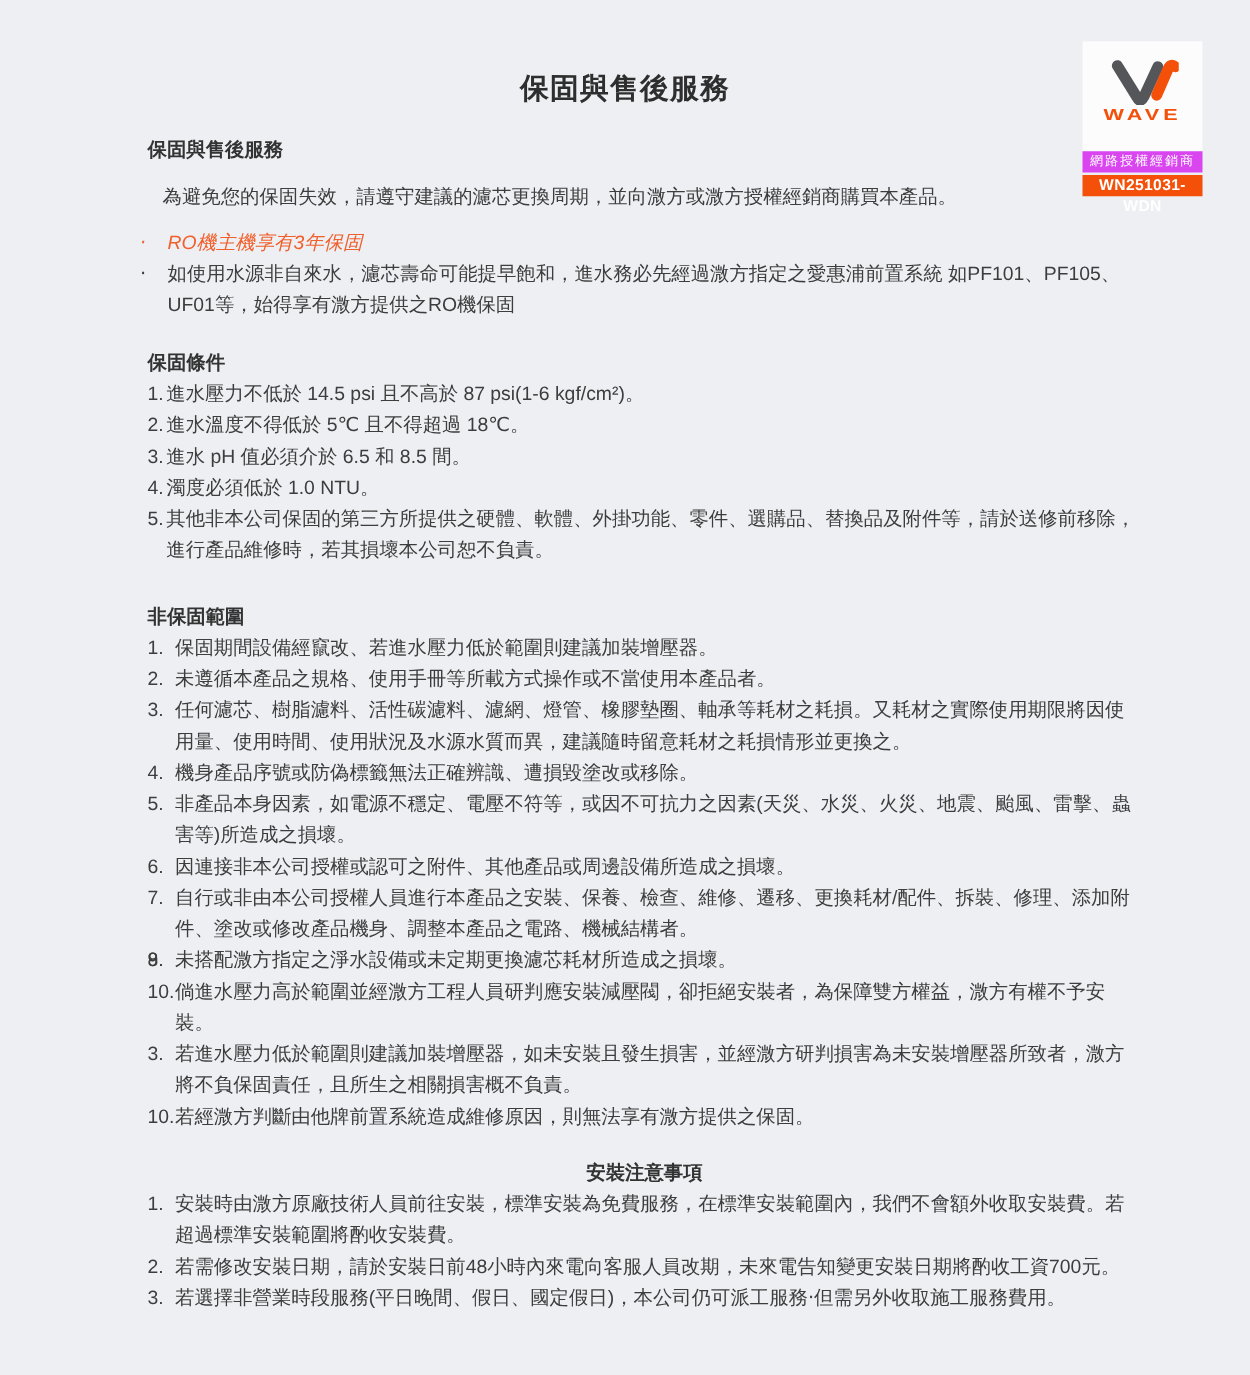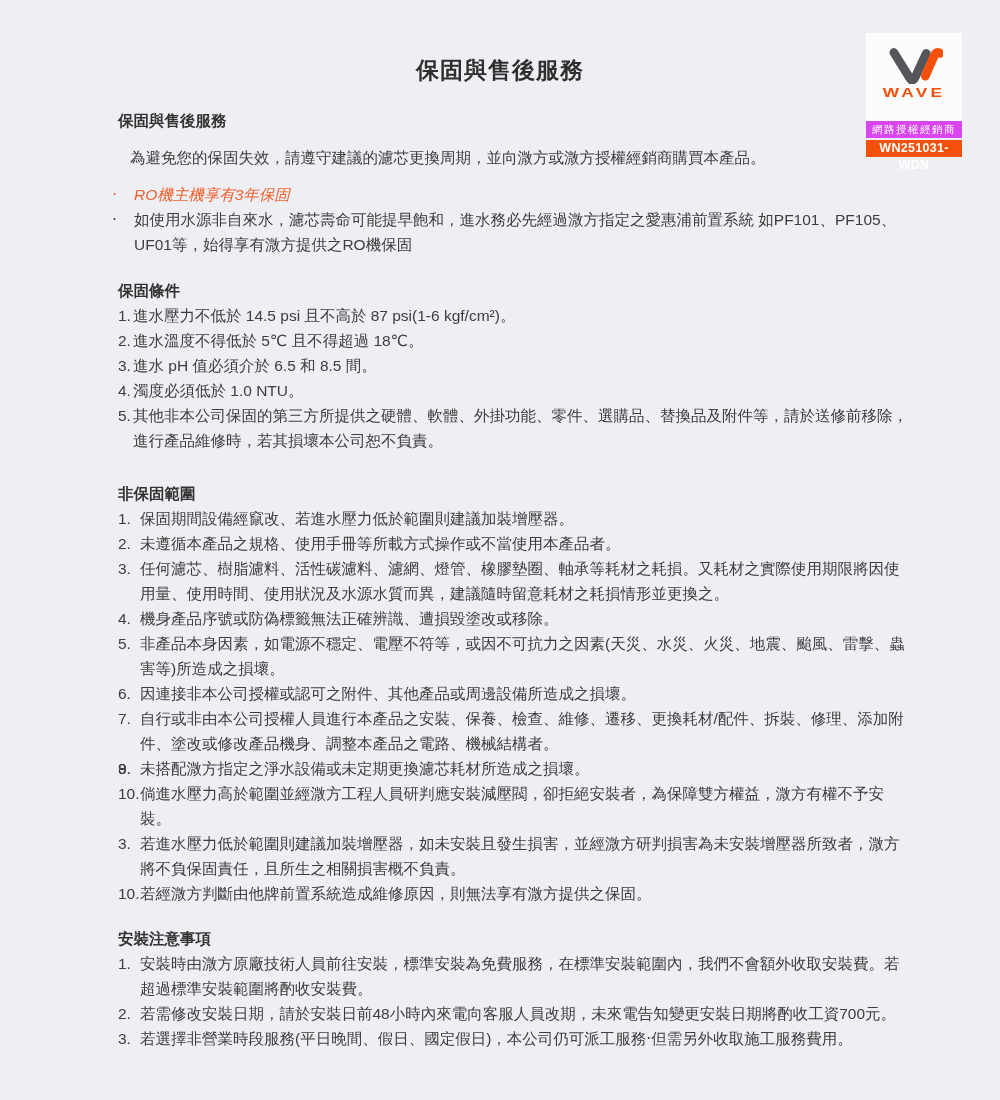--- a/index.html
+++ b/index.html
@@ -36,21 +36,21 @@
   .dot-item.accent { color: #f1602c; font-style: italic; }
 
   
   .num-item { position: relative; }
   .num-list.tight .num-item { padding-left: 15px; }
   .num-list.wide  .num-item { padding-left: 22px; }
   .num { position: absolute; left: 0; top: 0; }
 
   .mt-cond    { margin-top: 21px; }
   .mt-non     { margin-top: 28px; }
-  .mt-install { margin-top: 20px; }
+  .mt-install { margin-top: 20px; text-align: center; }
 
   
   .logo-card { position: absolute; left: 866px; top: 33px; width: 96px; text-align: center; }
   .logo-white { background: #fcfcfd; height: 88px; padding-top: 9px; }
   .logo-mark svg { width: 58px; height: 42px; display: block; margin: 0 auto; }
   .logo-wordmark {
     color: #f4500a; font-weight: bold; font-size: 16px; line-height: 15px;
     letter-spacing: 3px; transform: scale(1.08, 0.8); margin-top: 1px;
   }
   .logo-dealer {

